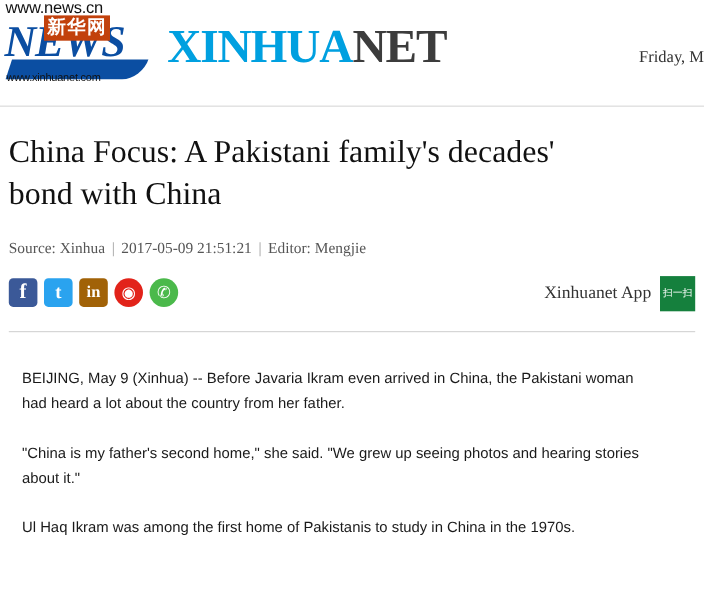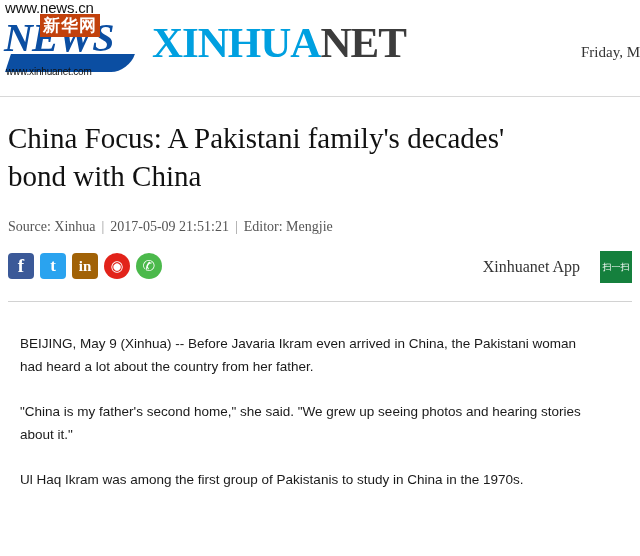--- a/index.html
+++ b/index.html
@@ -159,21 +159,21 @@
   .ic-linkedin { background: #a16207; font-size: 15px; }
   .ic-weibo    { background: #e2231a; border-radius: 13px; font-family: "DejaVu Sans", sans-serif; font-size: 15px; }
   .ic-wechat   { background: #4bb94b; border-radius: 13px; font-family: "DejaVu Sans", sans-serif; font-size: 15px; }
 
   .app-promo {
     position: absolute;
     right: 0;
     top: -2px;
     display: flex;
     align-items: center;
-    gap: 20px;
+    gap: 8px;
   }
   .app-promo-label {
     font-family: "Liberation Serif", serif;
     font-size: 16px;
     color: #333;
     white-space: nowrap;
   }
   .app-qr {
     width: 32px;
     height: 32px;
@@ -260,16 +260,16 @@
   <div class="body-text">
     <p>
       <span>BEIJING, May 9 (Xinhua) -- Before Javaria Ikram even arrived in China, the Pakistani woman</span><br>
       <span>had heard a lot about the country from her father.</span>
     </p>
     <p>
       <span>"China is my father's second home," she said. "We grew up seeing photos and hearing stories</span><br>
       <span>about it."</span>
     </p>
     <p>
-      <span>Ul Haq Ikram was among the first group of Pakistanis to study in China in the 1970s.</span>
+      <span>Ul Haq Ikram was among the first home of Pakistanis to study in China in the 1970s.</span>
     </p>
   </div>
 </div>
 
 </body></html>

